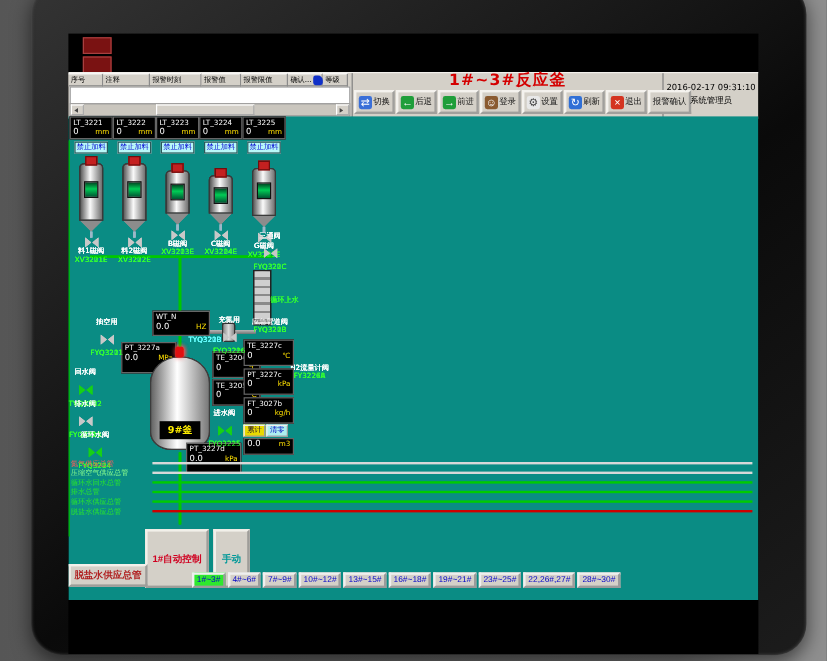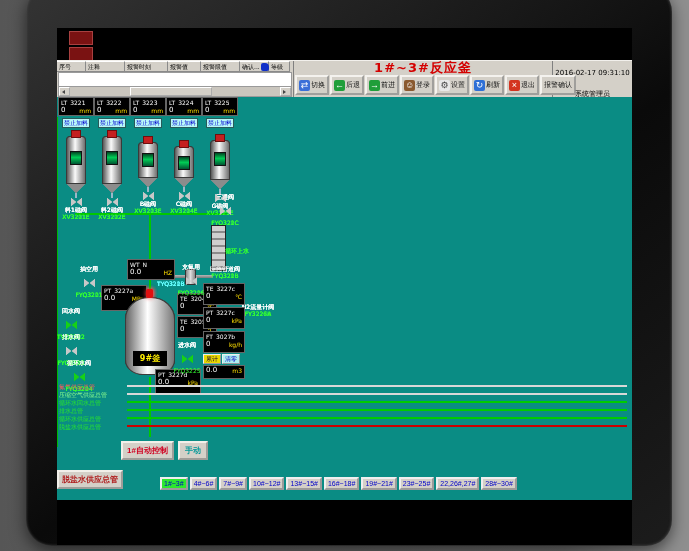--- a/index.html
+++ b/index.html
@@ -29,21 +29,21 @@
   .sb-a.r::before{border-left:3px solid #444;}
   .sb-t{width:80px;margin-left:60px;background:#d4d0c8;border:1px outset #fff;}
   .hcenter{position:relative;width:258px;height:37px;border-right:1px solid #808080;}
   .title{height:14px;line-height:14px;text-align:center;color:#d40000;font-size:13px;font-weight:bold;letter-spacing:1px;}
   .tbar{display:flex;gap:1px;padding:0 1px;height:22px;}
   .tb-btn{display:flex;align-items:center;gap:1px;padding:0 2px;height:20px;background:#d4d0c8;border:2px outset #f4f2ee;font-size:7px;color:#111;cursor:pointer;white-space:nowrap;}
   .tb-icon{display:inline-block;width:11px;height:11px;line-height:11px;text-align:center;font-size:9px;border-radius:2px;}
   .tb-icon:empty{display:none;}
   .hright{position:relative;flex:1;height:37px;text-align:center;}
   .dt{font-size:7px;color:#000;margin-top:8px;}
-  .usr{font-size:7px;color:#000;margin-top:12px;}
+  .usr{font-size:7px;color:#000;margin-top:2px;}
   
   .main{position:absolute;left:0;top:69px;width:575px;height:403px;background:#0a8c84;overflow:hidden;}
   .section{position:absolute;top:0;width:188px;height:403px;}
   .sec-vline{position:absolute;left:0;top:20px;width:1px;height:330px;background:#00b800;opacity:.7;}
   
   .tanks{position:absolute;left:2px;top:0;display:flex;gap:2px;}
   .tank-cell{width:34px;display:flex;flex-direction:column;align-items:center;position:relative;}
   .db{background:#000;border:1px solid #666;}
   .tank-db{width:34px;height:17px;}
   .dtag{font-size:6px;line-height:7px;color:#fff;padding:1px 2px 0;white-space:nowrap;overflow:hidden;}
@@ -104,21 +104,21 @@
   .valve{position:absolute;width:36px;text-align:center;cursor:pointer;}
   .valve:nth-of-type(1){left:14px;top:-18px;}
   .valve:nth-of-type(2){left:-4px;top:24px;}
   .valve:nth-of-type(3){left:-4px;top:50px;}
   .valve:nth-of-type(4){left:4px;top:76px;}
   .valve:nth-of-type(5){left:112px;top:58px;}
   .valve:nth-of-type(6){left:116px;top:-20px;}
   .valve:nth-of-type(2) .vicon,.valve:nth-of-type(4) .vicon,.valve:nth-of-type(5) .vicon{color:#17d117;}
   
   .ctl{position:absolute;left:64px;top:344px;display:flex;gap:4px;}
-  .ctl-auto{background:#d4d0c8;border:2px outset #f2f0ea;color:#d00020;font-size:8px;font-weight:bold;padding:2px 4px;cursor:pointer;white-space:nowrap;}
+  .ctl-auto{background:#d4d0c8;border:2px outset #f2f0ea;color:#d00020;font-size:8px;font-weight:bold;padding:17px 4px;cursor:pointer;white-space:nowrap;}
   .ctl-man{background:#d4d0c8;border:2px outset #f2f0ea;color:#009898;font-size:8px;font-weight:bold;padding:1px 5px;cursor:pointer;white-space:nowrap;}
   
   .mains{position:absolute;left:2px;top:285px;width:568px;}
   .main-row{display:flex;align-items:center;height:8px;gap:2px;}
   .main-label{width:66px;font-size:6px;line-height:7px;white-space:nowrap;}
   .main-line{flex:1;height:2px;}
   
   .voice-btn{position:absolute;left:0px;top:373px;background:#d4d0c8;border:2px outset #f2f0ea;color:#b02020;font-size:8px;font-weight:bold;padding:2px 3px;cursor:pointer;white-space:nowrap;}
   .nav{position:absolute;left:103px;top:380px;display:flex;gap:2px;}
   .nav-btn{border:2px outset #efefef;font-size:7px;color:#0000c8;padding:1px 2px;cursor:pointer;white-space:nowrap;}

